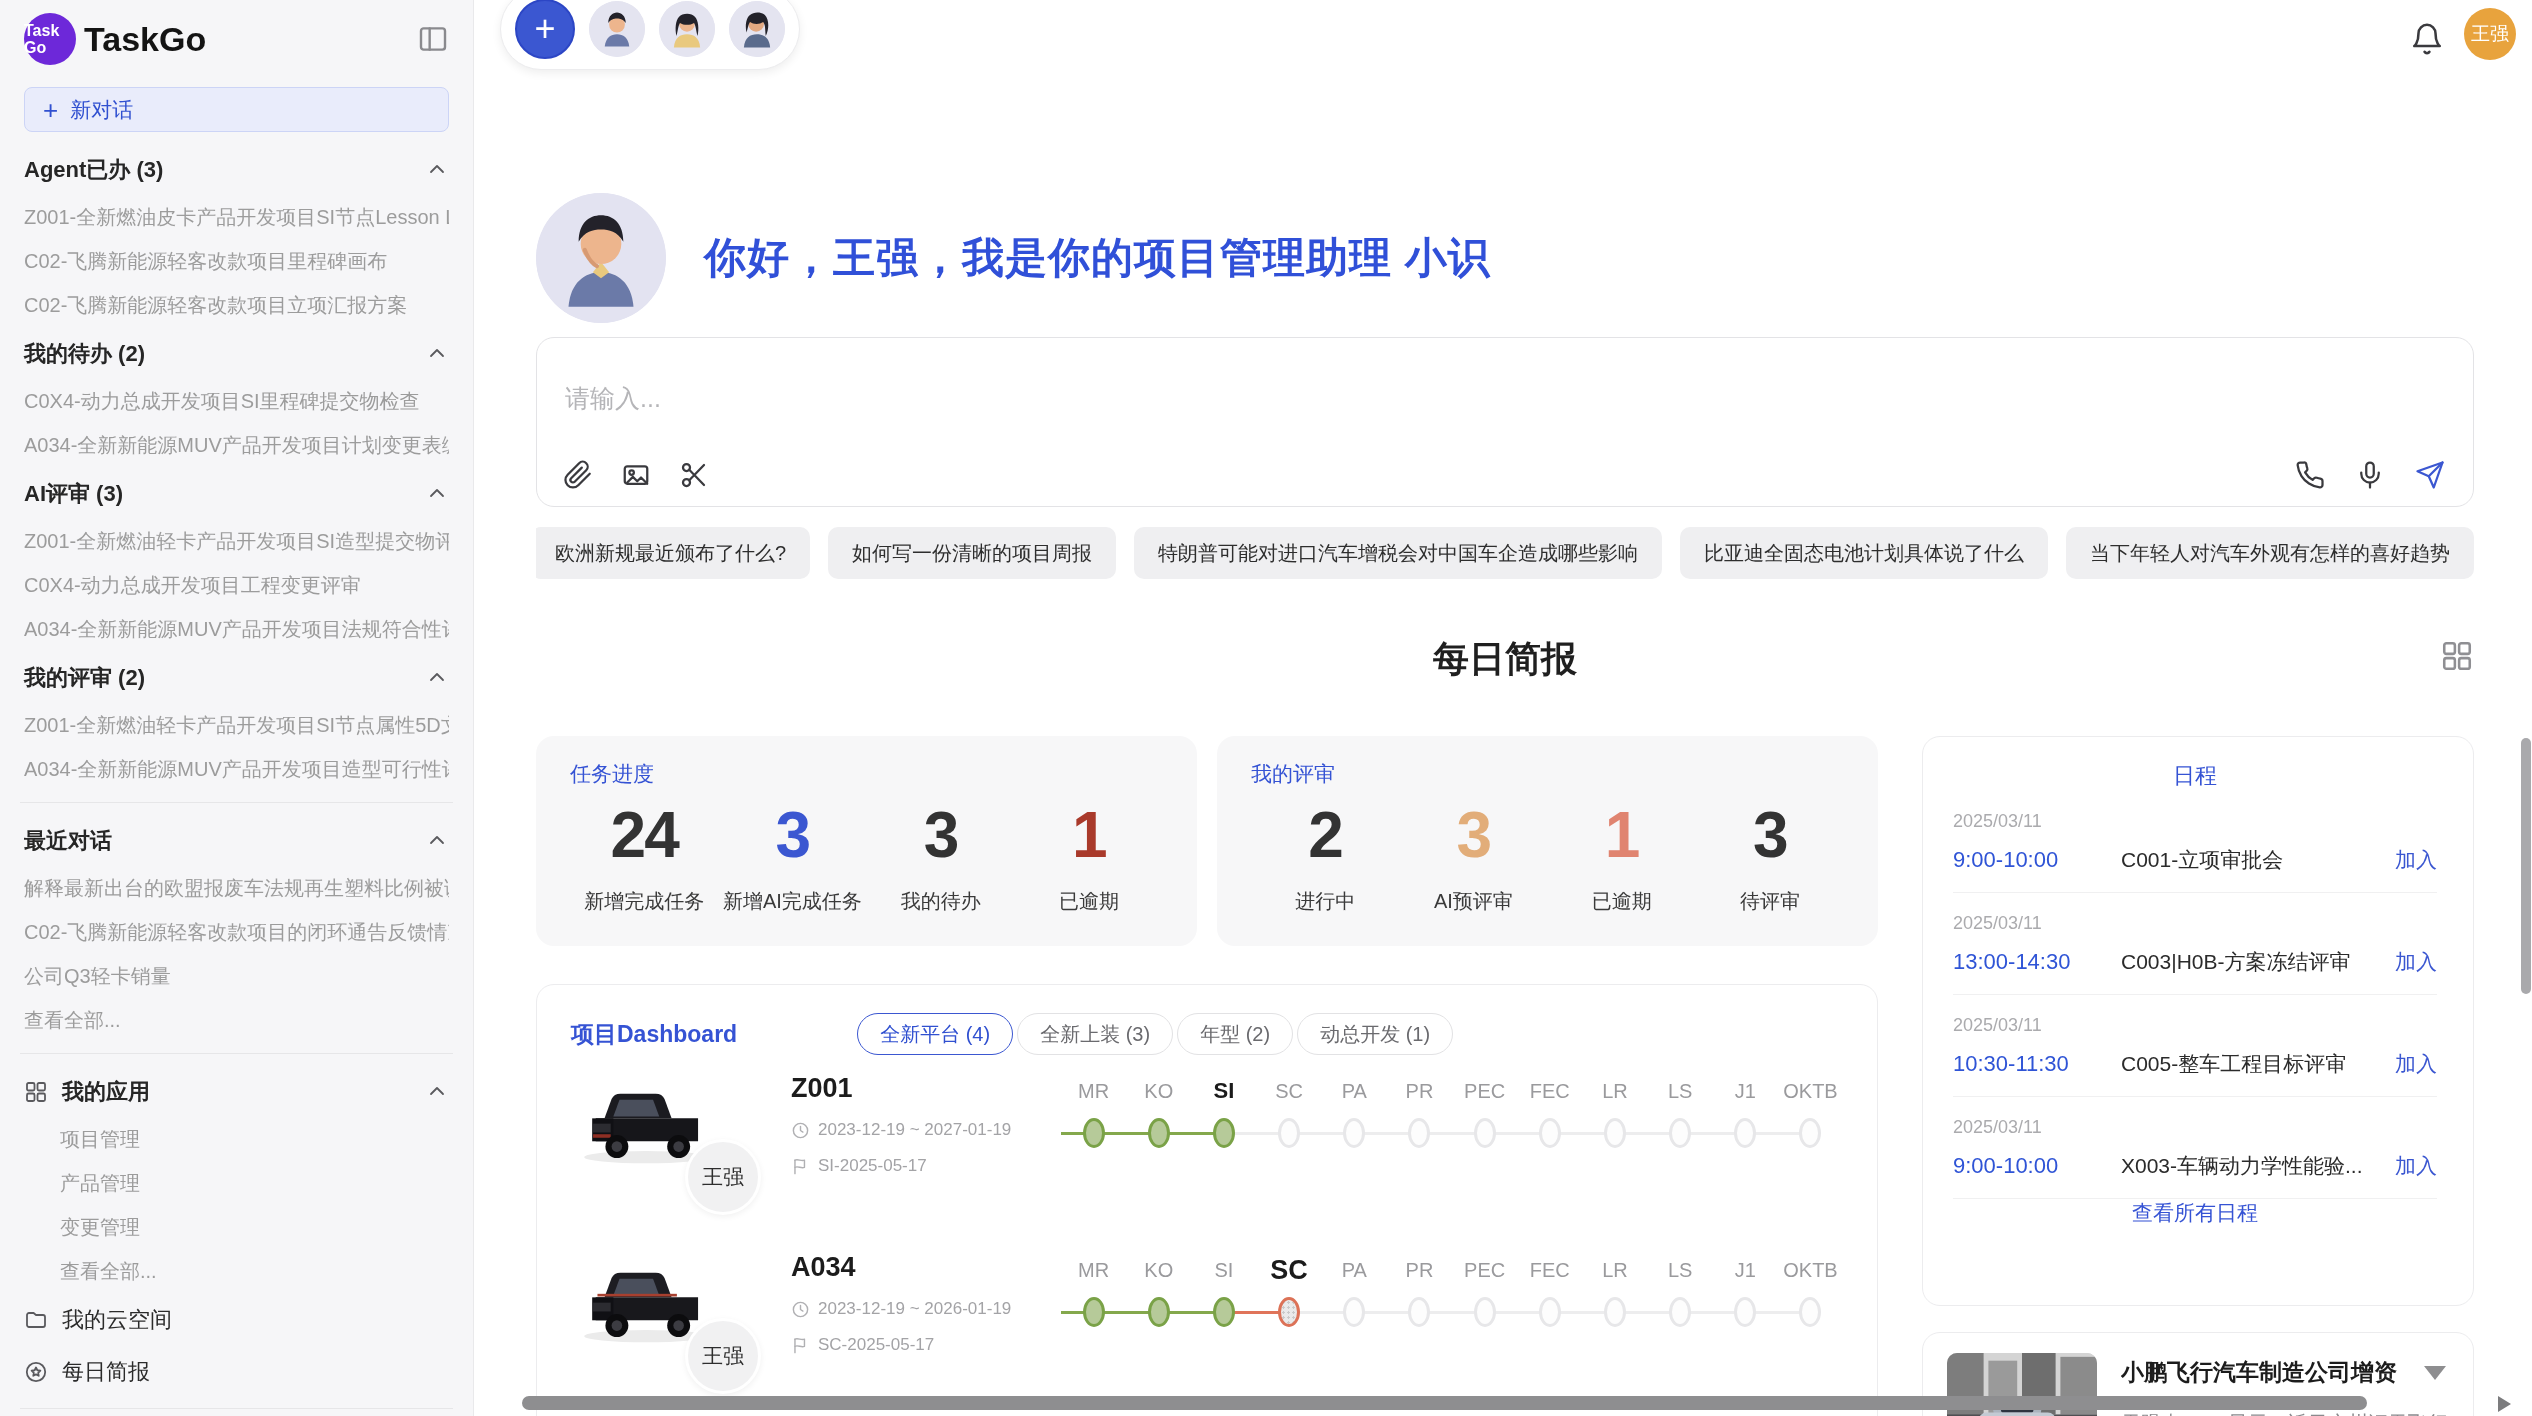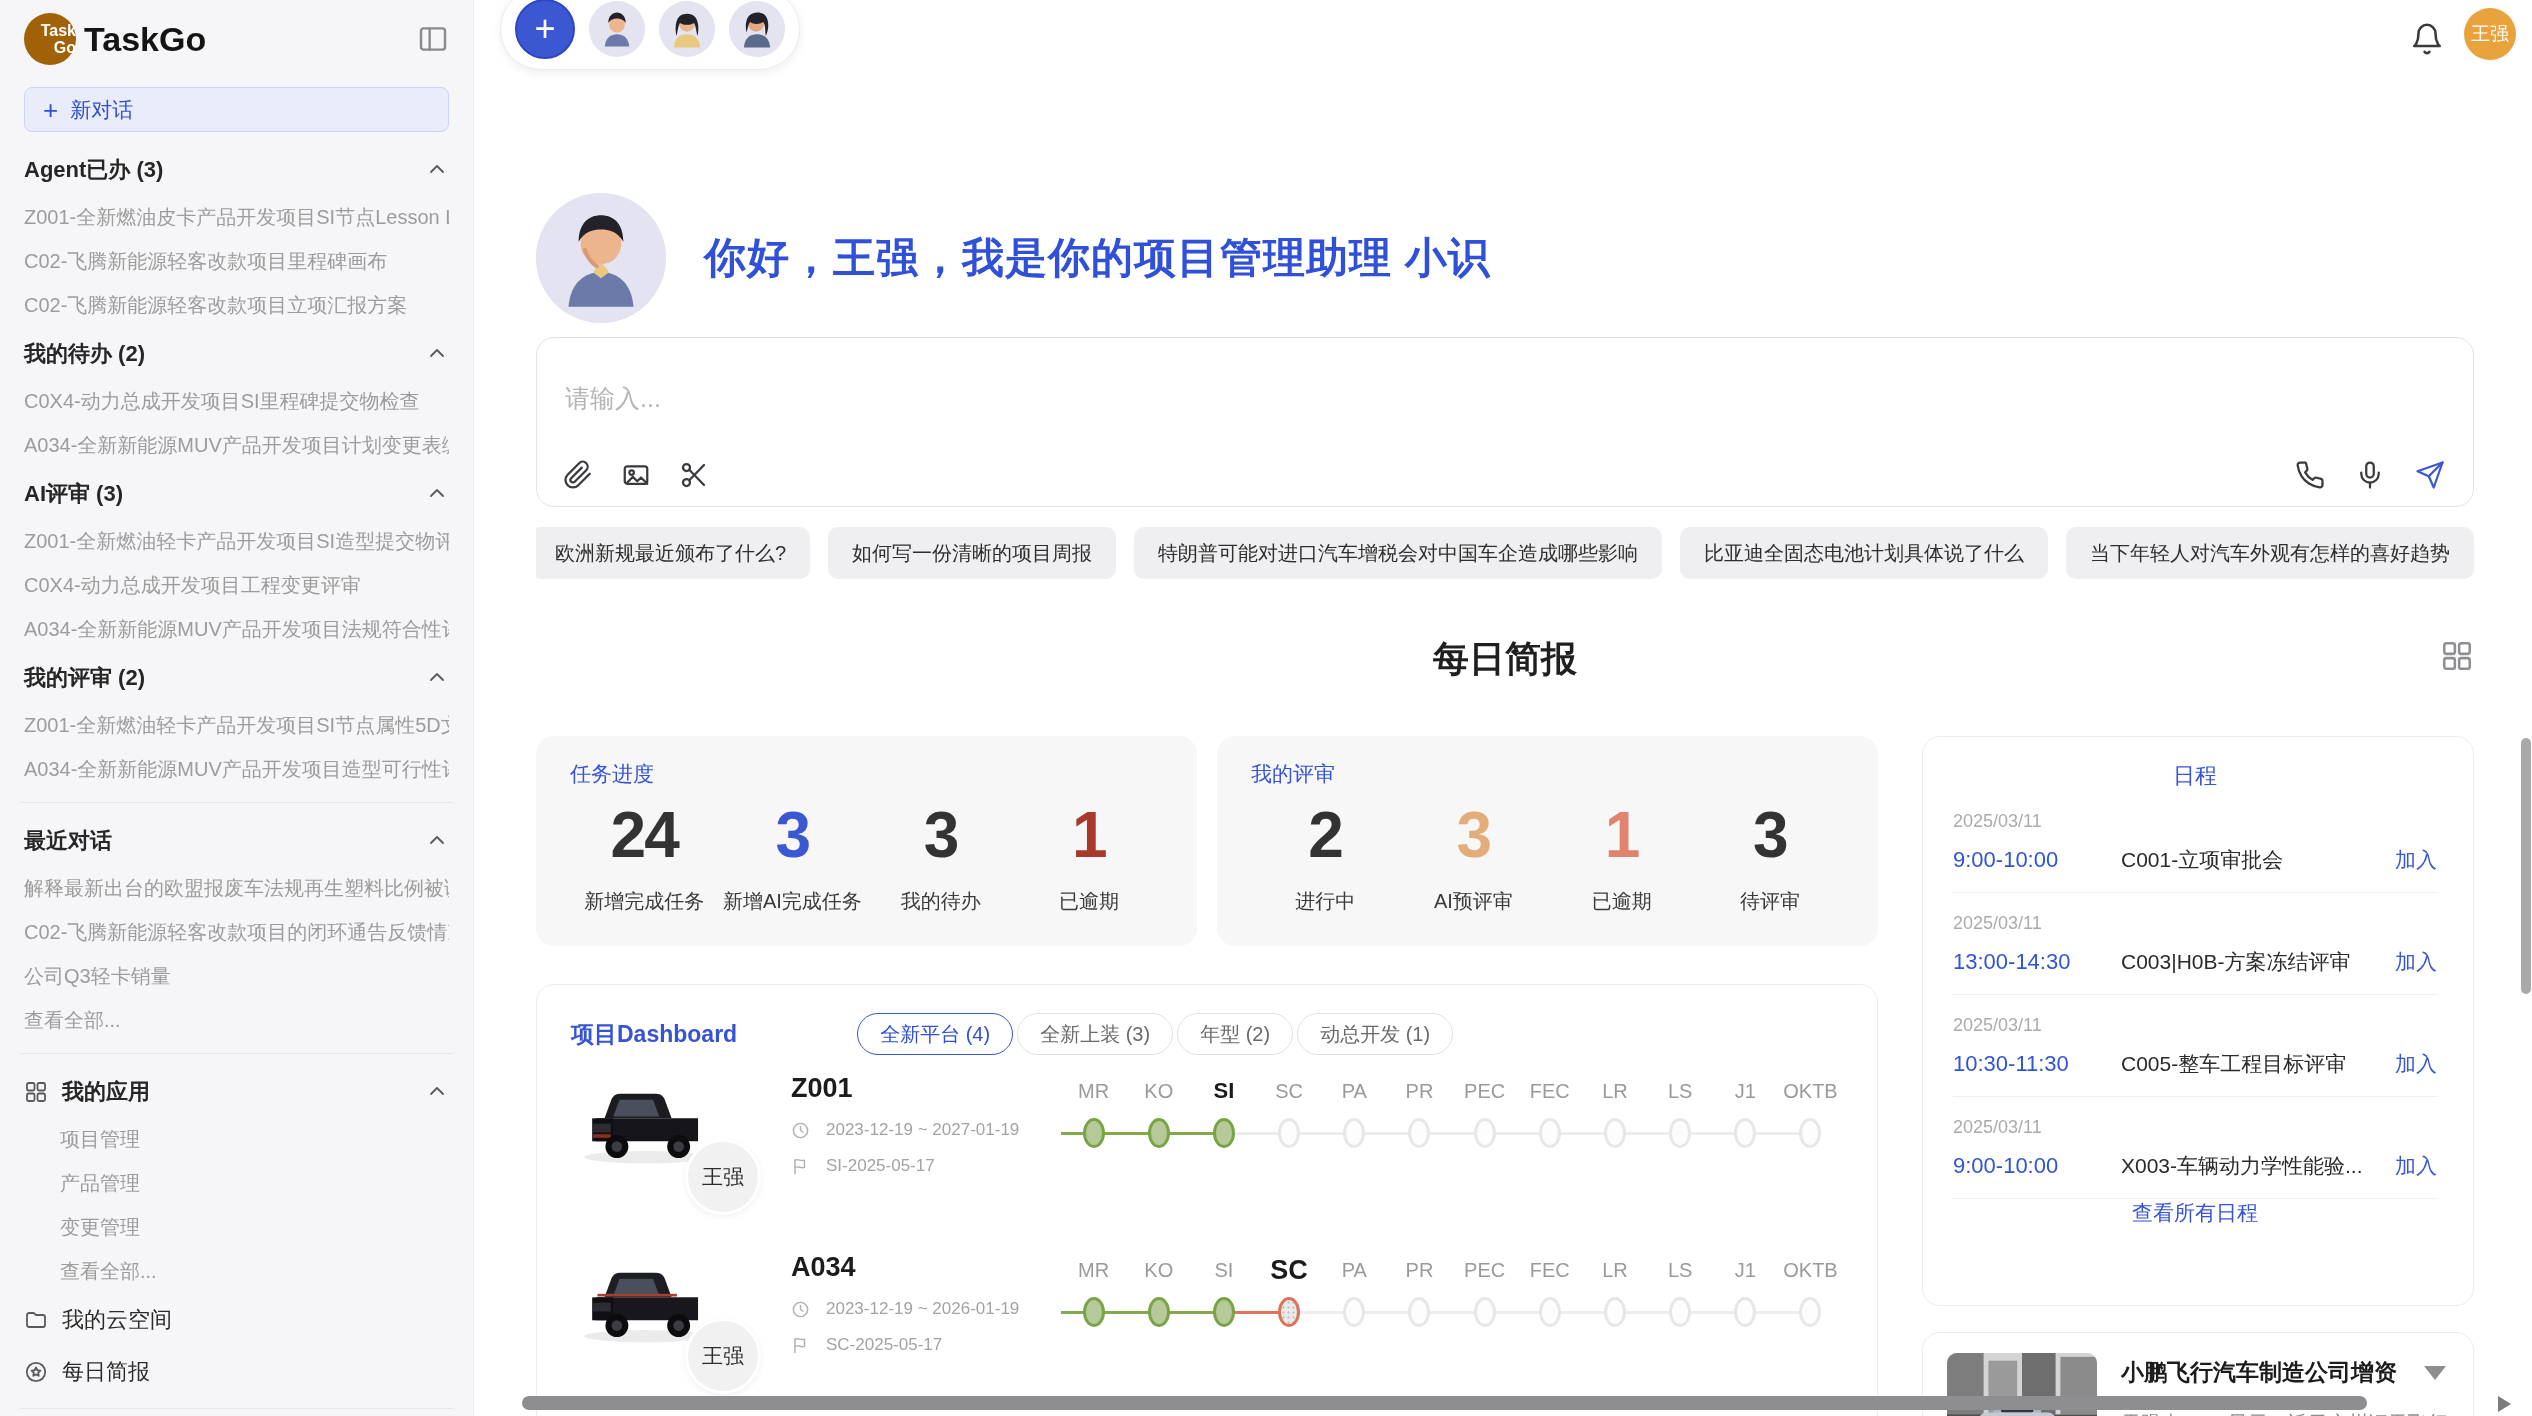--- a/index.html
+++ b/index.html
@@ -4,22 +4,22 @@
 <style>
   * { margin:0; padding:0; box-sizing:border-box; }
   html,body { background:#ffffff; }
   body { font-family:"Liberation Sans","DejaVu Sans",sans-serif; }
   .screen { position:relative; width:2532px; height:1416px; overflow:hidden; background:#fff; }
 
   
   .sidebar { position:absolute; left:0; top:0; width:474px; height:1416px;
              background:#f6f6f8; border-right:1px solid #e9e9eb; padding:13px 24px 0; overflow:hidden; }
   .sb-head { display:flex; align-items:center; }
-  .logo { width:52px; height:52px; border-radius:50%; background:#a16207; color:#fff;
-          display:flex; flex-direction:column; align-items:flex-end; justify-content:center;
+  .logo { width:52px; height:52px; border-radius:50%; background:#6d28d9; color:#fff;
+          display:flex; flex-direction:column; align-items:flex-start; justify-content:center;
           font-size:16px; line-height:17px; font-weight:600; }
   .app-title { font-size:34px; font-weight:700; color:#141414; margin-left:8px; flex:1; }
   .collapse-btn { background:none; border:none; cursor:pointer; color:#8a8a8e; display:flex; }
   .new-chat { margin-top:22px; width:100%; height:45px; border-radius:8px; background:#e9ecfb;
               border:1px solid #ccd4f6; color:#3050d0; font-size:21px; display:flex; align-items:center;
               justify-content:flex-start; padding-left:18px; gap:12px; cursor:pointer;
               font-family:inherit; }
   .new-chat .plus { font-size:26px; line-height:20px; }
   .sec { margin-top:24px; }
   .sec-head { display:flex; align-items:center; justify-content:space-between; height:28px; cursor:pointer; }
@@ -99,21 +99,21 @@
   .filter.active { border-color:#3b57d1; color:#3050d0; }
 
   .proj-row { margin-top:14px; height:165px; display:flex; align-items:flex-start; }
   .truck-box { width:150px; height:100px; position:relative; margin-top:2px; flex:none; }
   .truck-box svg { width:100%; height:100%; }
   .owner-badge { position:absolute; right:-40px; bottom:-44px; width:76px; height:76px; border-radius:50%;
                  background:#f1f1f2; border:3px solid #fff; box-shadow:0 2px 6px rgba(0,0,0,.06);
                  display:flex; align-items:center; justify-content:center; font-size:21px; color:#2e2e2e; }
   .proj-info { margin-left:70px; width:250px; flex:none; padding-top:4px; }
   .proj-code { font-size:27px; font-weight:700; color:#1c1c1c; }
-  .proj-meta { margin-top:16px; display:flex; align-items:center; gap:16px; font-size:17px; color:#a3a3a6; }
+  .proj-meta { margin-top:16px; display:flex; align-items:center; gap:8px; font-size:17px; color:#a3a3a6; }
   .proj-meta .sb-icon { width:19px; height:19px; color:#b0b0b3; }
 
   .timeline { flex:1; display:flex; margin-left:20px; padding-top:2px; }
   .ms { flex:1; text-align:center; }
   .ms-label { height:40px; font-size:20px; color:#9a9a9d; line-height:40px; }
   .ms-label.active { color:#1b1b1b; font-weight:700; font-size:22px; }
   .ms-label.big { color:#1b1b1b; font-weight:700; font-size:27px; }
   .ms-line { position:relative; height:44px; }
   .ms-line::before, .ms-line::after { content:''; position:absolute; top:50%; height:3px; margin-top:-1.5px; background:#ededee; }
   .ms-line::before { left:0; right:50%; }

